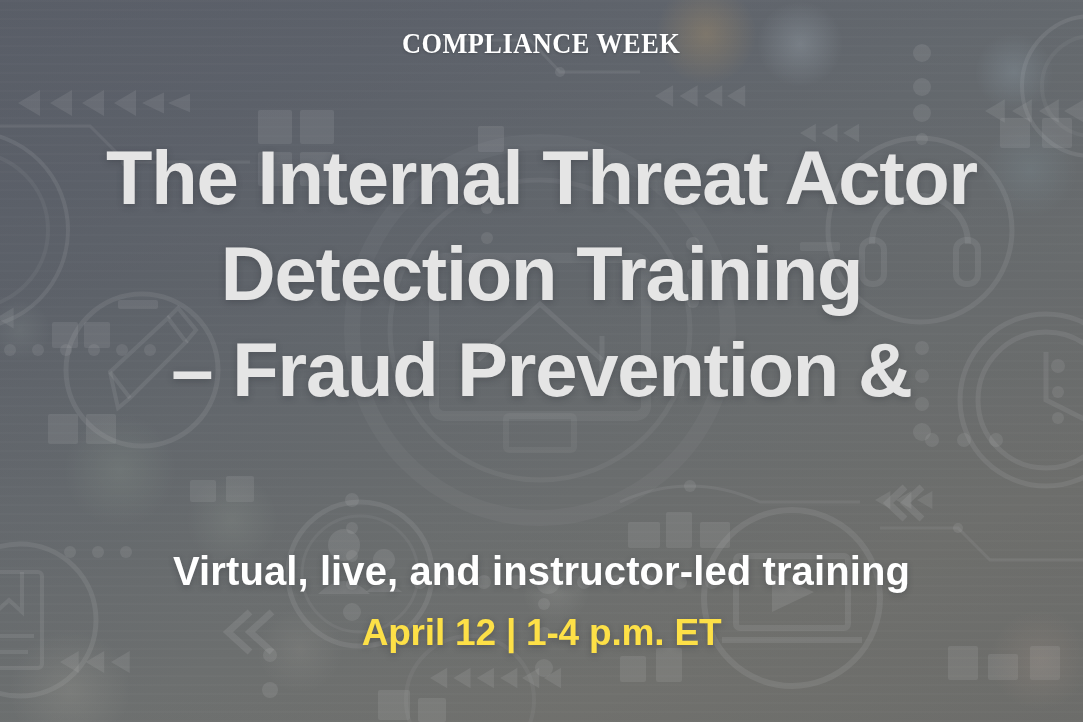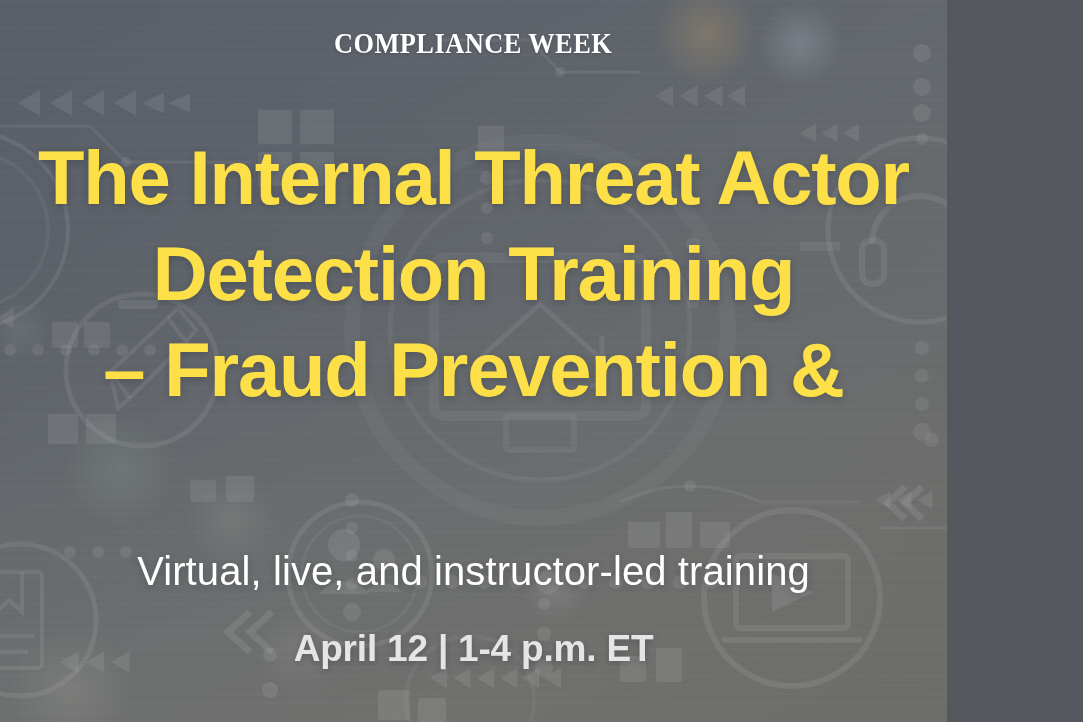--- a/index.html
+++ b/index.html
@@ -2,21 +2,21 @@
 <html><head>
 <meta charset="utf-8">
 <style>
   html, body {
     margin: 0;
     padding: 0;
     background: #55585f;
   }
   #banner {
     position: relative;
-    width: 947px;
+    width: 1083px;
     height: 722px;
     overflow: hidden;
     font-family: "Liberation Sans", sans-serif;
     background: #6f747c;
   }
 
   
   .bg-layer {
     position: absolute;
     inset: 0;
@@ -83,40 +83,40 @@
     letter-spacing: 0.5px;
     color: #ffffff;
     text-align: center;
     transform: scaleX(0.88);
     text-shadow: 0 1px 3px rgba(40,44,50,0.40);
   }
   #title {
     margin-top: 72px;
     width: 1060px;
     text-align: center;
-    color: #fde047;
+    color: #e5e5e5;
     font-size: 76px;
     line-height: 96px;
     font-weight: bold;
     letter-spacing: -1.2px;
     text-shadow: 0 2px 7px rgba(40,44,50,0.32);
   }
   #title .tline { display: block; white-space: nowrap; }
   #subtitle {
     margin-top: 78px;
     color: #ffffff;
     font-size: 40px;
     line-height: 48px;
-    font-weight: normal;
+    font-weight: bold;
     letter-spacing: 0.1px;
     text-shadow: 0 2px 6px rgba(40,44,50,0.32);
   }
   #datetime {
-    margin-top: 32px;
-    color: #e5e5e5;
+    margin-top: 16px;
+    color: #fde047;
     font-size: 37px;
     line-height: 44px;
     font-weight: bold;
     letter-spacing: -0.2px;
     text-shadow: 0 2px 6px rgba(40,44,50,0.34);
   }
 </style>
 </head>
 <body>
 

